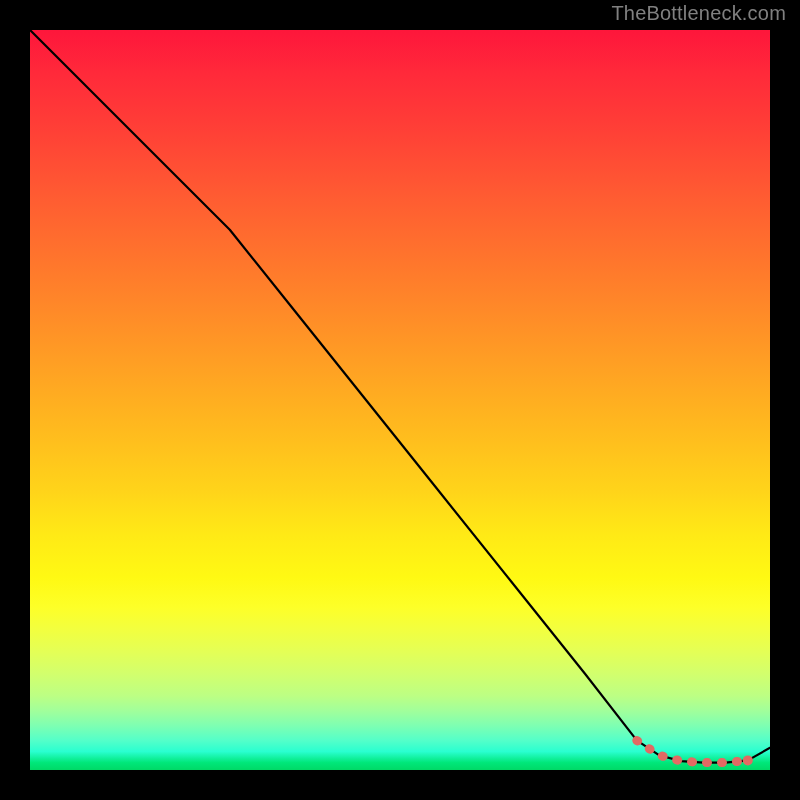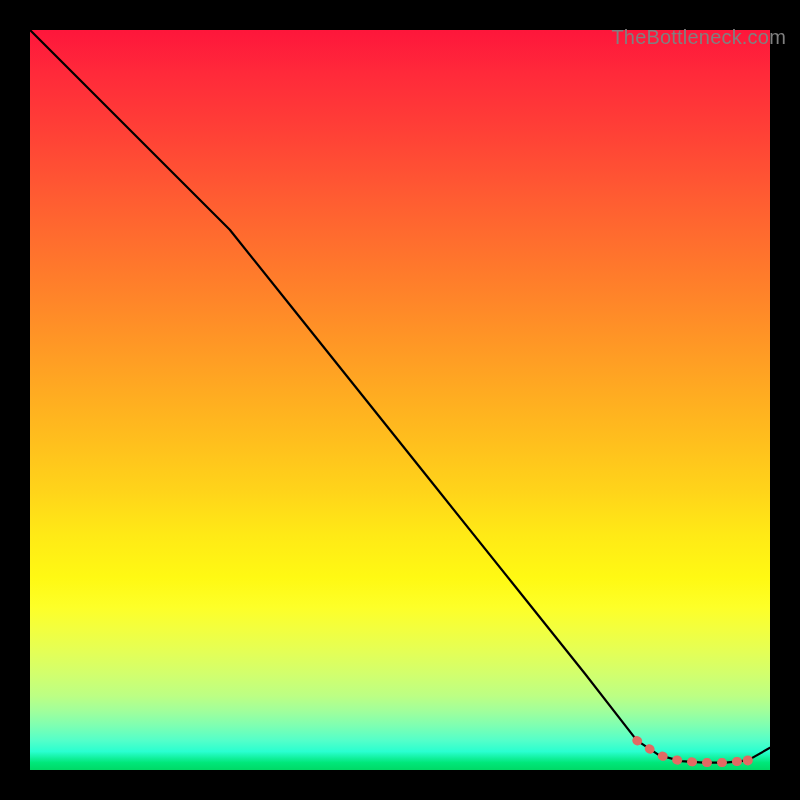--- a/index.html
+++ b/index.html
@@ -13,21 +13,20 @@
   }
   .attribution {
     position: absolute;
     top: 2px;
     right: 14px;
     color: #808080;
     font-size: 20px;
     font-weight: 400;
     letter-spacing: 0.2px;
     z-index: 10;
-    margin-top: 24px;
   }
   .plot-area {
     position: absolute;
     left: 30px;
     top: 30px;
     width: 740px;
     height: 740px;
     overflow: hidden;
   }
   .gradient-bg {

